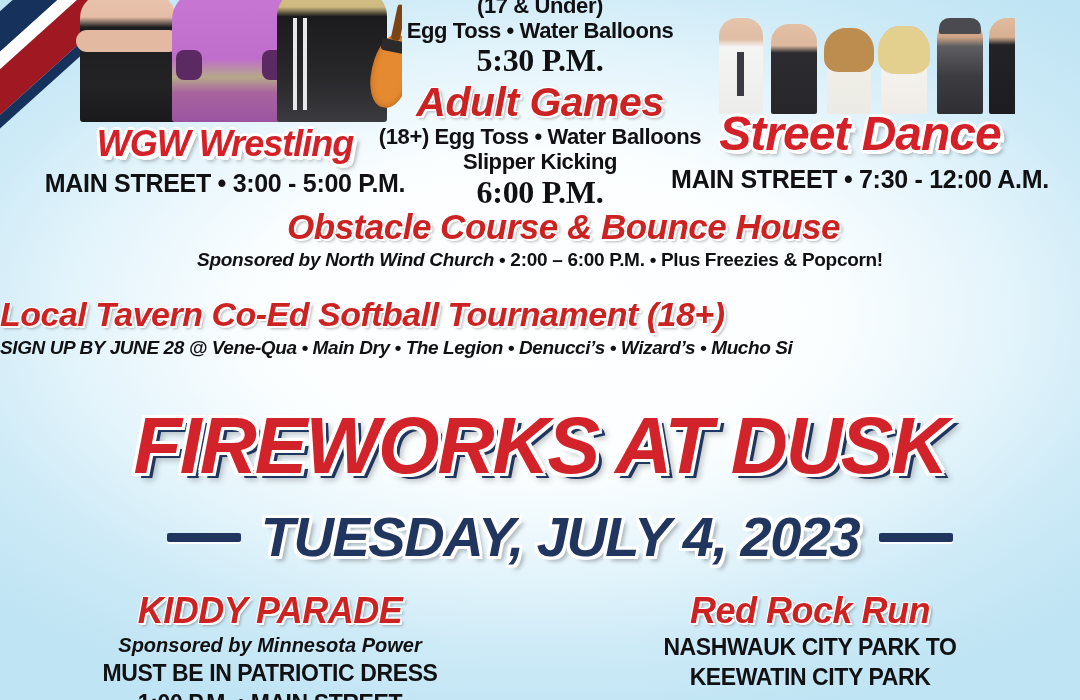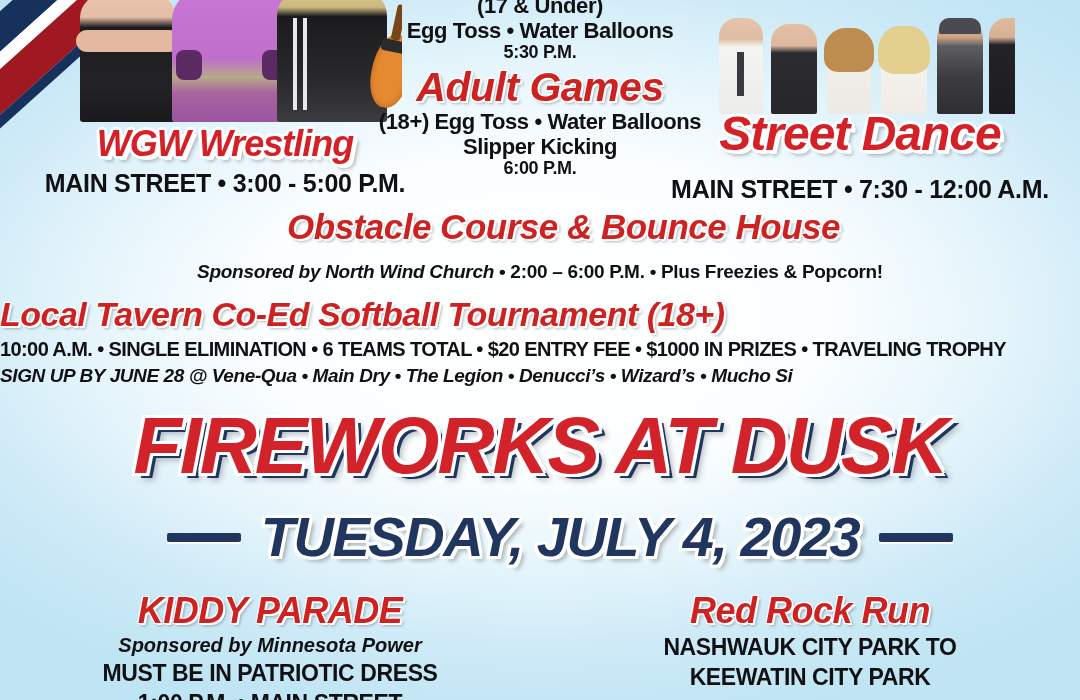--- a/index.html
+++ b/index.html
@@ -78,32 +78,32 @@
   }
 
   
   #col-left{position:absolute;left:0;top:110px;width:450px;text-align:center;}
   #wgw-logo{font-size:36px;line-height:1.02;margin-top:16px;}
   #wgw-sub{font-size:25px;margin-top:6px;letter-spacing:-0.3px;}
 
   
   #col-center{position:absolute;left:350px;top:-6px;width:380px;text-align:center;}
   .c-line{font-size:22px;line-height:1.12;letter-spacing:-0.4px;}
-  .c-time{font-size:18px;line-height:1.1;letter-spacing:-0.3px;}
+  .c-time{font-size:32px;line-height:1.1;letter-spacing:-0.3px;font-family:Liberation Serif, serif;}
   #adult-games{font-size:41px;line-height:1.05;margin:3px 0 1px;}
 
   
   #col-right{position:absolute;left:640px;top:110px;width:440px;text-align:center;}
   #sd-logo{font-size:48px;line-height:1.02;}
-  #sd-sub{font-size:25px;margin-top:16px;letter-spacing:-0.3px;}
+  #sd-sub{font-size:25px;margin-top:6px;letter-spacing:-0.3px;}
 
   
   #sec-obstacle{position:absolute;left:0;right:0;top:208px;text-align:center;}
   #obstacle-title{font-size:35px;line-height:1.1;margin-left:47px;}
-  #obstacle-sub{font-size:19px;margin-top:14px;letter-spacing:-0.3px;}
+  #obstacle-sub{font-size:19px;margin-top:2px;letter-spacing:-0.3px;}
 
   
   #sec-softball{position:absolute;left:0;right:0;top:296px;text-align:left;}
   #softball-title{font-size:34px;line-height:1.1;}
   #softball-l1{font-size:20px;margin-top:5px;letter-spacing:-0.6px;}
   #softball-l2{font-size:19px;margin-top:4px;letter-spacing:-0.4px;}
 
   
   #fireworks{
     position:absolute;left:0;right:0;top:406px;text-align:center;
@@ -209,21 +209,20 @@
       <span class="blk-i">Sponsored by North Wind Church</span>
       <span class="blk">•</span>
       <span class="blk">2:00 – 6:00 P.M.</span>
       <span class="blk">•</span>
       <span class="blk">Plus Freezies &amp; Popcorn!</span>
     </div>
   </div>
 
   <div id="sec-softball">
     <div class="red-script" id="softball-title">Local Tavern Co-Ed Softball Tournament (18+)</div>
-    <div class="blk" id="softball-l1">10:00 A.M. • SINGLE ELIMINATION • 6 TEAMS TOTAL • $20 ENTRY FEE • $1000 IN PRIZES • TRAVELING TROPHY</div>
     <div class="blk-i" id="softball-l2">SIGN UP BY JUNE 28 @ Vene-Qua • Main Dry • The Legion • Denucci’s • Wizard’s • Mucho Si</div>
   </div>
 
   <div id="fireworks">FIREWORKS AT DUSK</div>
 
   <div id="sec-date">
     <div class="date-rule" id="rule-left"></div>
     <div id="date-text">TUESDAY, JULY 4, 2023</div>
     <div class="date-rule" id="rule-right"></div>
   </div>

